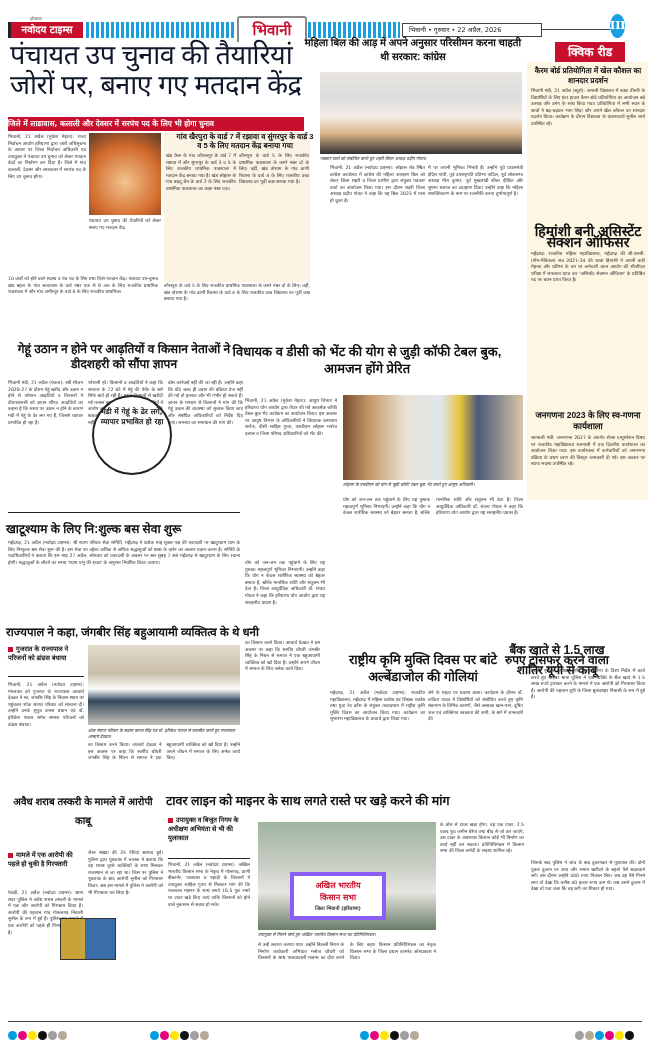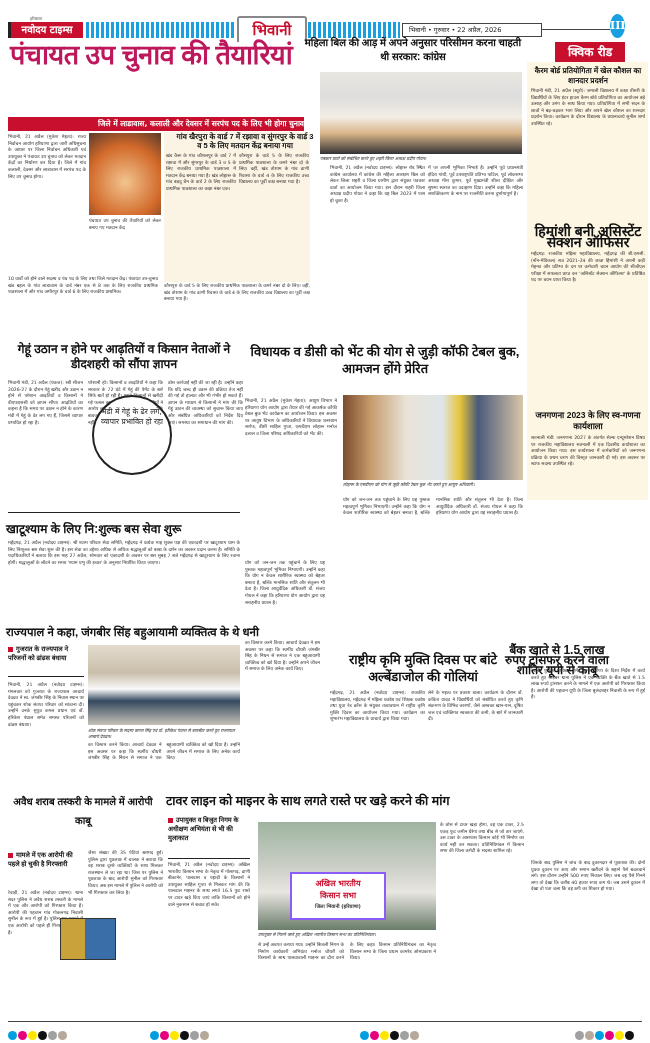--- a/index.html
+++ b/index.html
@@ -5,48 +5,49 @@
 *{box-sizing:border-box;margin:0;padding:0}
 body{width:650px;height:1043px;background:#fff;font-family:"DejaVu Sans",sans-serif;position:relative;overflow:hidden;color:#222}
 .abs{position:absolute}
 .masthead{left:0;top:8px;width:650px;height:38px}
 .brand{left:8px;top:14px;width:75px;height:16px;background:#c8102e;color:#fff;font-size:10px;font-weight:bold;line-height:16px;text-align:center;border-left:3px solid #222}
 .brand-small{left:30px;top:8px;font-size:4px;color:#444}
 .stripes{top:14px;height:16px;background:repeating-linear-gradient(90deg,#1aa0e0 0 3px,#fff 3px 5px)}
 .city-tab{left:237px;top:8px;width:70px;height:26px;border:2px solid #888;border-bottom:none;background:#fff;text-align:center;font-size:15px;font-weight:bold;color:#c8102e;line-height:24px;border-radius:3px 3px 0 0}
 .dateline{left:402px;top:15px;width:140px;height:14px;border:1px solid #444;font-size:6.5px;line-height:12px;padding-left:6px;background:#fff}
 .pagenum{left:610px;top:6px;width:15px;height:24px;border-radius:50%;background:#1aa0e0;color:#fff;font-weight:bold;font-size:11px;text-align:right;line-height:24px;font-family:"DejaVu Serif",serif}
-.head-big{font-family:"Liberation Sans",sans-serif;font-weight:bold;color:#be185d;line-height:1.12}
+.head-big{font-family:"Liberation Sans",sans-serif;font-weight:normal;color:#0f172a;line-height:1.12}
 .body-text{font-size:4.6px;line-height:6.6px;color:#333;text-align:justify}
-.redband{background:#c8102e;color:#fff;font-size:9px;font-weight:bold;text-align:right;line-height:14px}
+.redband{background:#c8102e;color:#fff;font-size:9px;font-weight:bold;text-align:left;line-height:14px}
 .photo{background:linear-gradient(135deg,#8a9aa8,#c7b29a 50%,#6b7d5a)}
 .caption{font-size:4.3px;line-height:6px;color:#333;font-style:italic}
 .sub{font-family:"Liberation Sans",sans-serif;font-weight:bold;color:#111;text-align:center}
 .qr-panel{left:527px;top:62px;width:121px;height:438px;background:#fdf6e3}
 .qr-label{left:555px;top:42px;width:70px;height:20px;background:#c8102e;color:#fff;font-weight:bold;font-size:12px;text-align:center;line-height:20px}
 .bullet{display:inline-block;width:5px;height:5px;background:#c8102e;margin-right:3px;vertical-align:middle}
 .reg{display:inline-block;width:9px;height:9px;border-radius:50%;margin-right:1px}
-.quote-circle{left:92px;top:395px;width:80px;height:80px;border-radius:50%;border:2px solid #222;background:#fff;font-size:7.5px;text-align:center;padding-top:10px;line-height:10px;font-weight:normal;color:#222}
+.quote-circle{left:92px;top:395px;width:80px;height:80px;border-radius:50%;border:2px solid #222;background:#fff;font-size:7.5px;text-align:center;padding-top:10px;line-height:10px;font-weight:bold;color:#222}
 </style>
 </head>
 <body>
 
 <div class="abs masthead">
   <div class="abs brand-small">हरियाणा</div>
   <div class="abs brand">नवोदय टाइम्स</div>
   <div class="abs stripes" style="left:86px;width:150px"></div>
   <div class="abs city-tab">भिवानी</div>
   <div class="abs stripes" style="left:308px;width:92px"></div>
   <div class="abs dateline">भिवानी • गुरुवार • 22 अप्रैल, 2026</div>
   <div class="abs" style="left:542px;top:21px;width:68px;height:1px;background:#444"></div>
   <div class="abs pagenum">III</div>
 </div>
 
 <div class="abs head-big" style="left:10px;top:40px;width:300px;font-size:27px;letter-spacing:-0.5px">
   <div>पंचायत उप चुनाव की तैयारियां</div>
+  <div>जोरों पर, बनाए गए मतदान केंद्र</div>
 </div>
 <div class="abs redband" style="left:8px;top:117px;width:296px;height:14px;font-size:7.5px">जिले में लाडावास, कलाली और देवसर में सरपंच पद के लिए भी होगा चुनाव</div>
 
 <div class="abs body-text" style="left:8px;top:134px;width:78px;height:140px;overflow:hidden">भिवानी, 21 अप्रैल (मुकेश मेहता): राज्य निर्वाचन आयोग हरियाणा द्वारा जारी अधिसूचना के आधार पर जिला निर्वाचन अधिकारी एवं उपायुक्त ने पंचायत उप चुनाव को लेकर मतदान केंद्रों का निर्धारण कर दिया है। जिले में गांव कलाली, देवसर और लाडावास में सरपंच पद के लिए उप चुनाव होगा।</div>
 <div class="abs photo" style="left:89px;top:133px;width:72px;height:82px;background:radial-gradient(circle at 50% 60%,#f2c48e,#d2692a 60%,#5a3a2a)"></div>
 <div class="abs body-text" style="left:89px;top:218px;width:72px;height:56px;overflow:hidden">पंचायत उप चुनाव की तैयारियों को लेकर बनाए गए मतदान केंद्र</div>
 <div class="abs" style="left:164px;top:132px;width:146px;height:150px;background:#fbf4e4"></div>
 <div class="abs sub" style="left:174px;top:132px;width:142px;font-size:7.5px;line-height:9px">गांव खैरपुरा के वार्ड 7 में रझावा व सुंगरपुर के वार्ड 3 व 5 के लिए मतदान केंद्र बनाया गया</div>
 <div class="abs body-text" style="left:166px;top:153px;width:70px;height:125px;overflow:hidden">खंड कैरू के गांव कौशलपुर के वार्ड 7 में रझावा में और सुंगरपुर के वार्ड 3 व 5 के लिए राजकीय प्राथमिक पाठशाला में मतदान केंद्र बनाया गया है। खंड लोहारू के गांव बड़दू चैन के वार्ड 2 के लिए राजकीय प्राथमिक पाठशाला का कक्षा नंबर एक।</div>
 <div class="abs body-text" style="left:239px;top:153px;width:70px;height:125px;overflow:hidden">कौसपुरा के वार्ड 5 के लिए राजकीय प्राथमिक पाठशाला के कमरे नंबर दो के लिए। वहीं, खंड तोशाम के गांव ढाणी रिवासा के वार्ड 4 के लिए राजकीय उच्च विद्यालय का पूर्वी कक्ष बनाया गया है।</div>
@@ -70,21 +71,21 @@
 <div class="abs sub" style="left:499px;top:645px;width:116px;font-size:12px;line-height:10px">बैंक खाते से 1.5 लाख रुपए ट्रांसफर करने वाला शातिर यूपी से काबू</div>
 <div class="abs body-text" style="left:531px;top:668px;width:114px;height:190px;overflow:hidden">रेवाड़ी: पुलिस अधीक्षक हेमेंद्र कुमार मीणा के दिशा निर्देश में कार्य करते हुए साइबर थाना पुलिस ने एक व्यक्ति के बैंक खाते से 1.5 लाख रुपये ट्रांसफर करने के मामले में एक आरोपी को गिरफ्तार किया है। आरोपी की पहचान यूपी के जिला बुलंदशहर निवासी के रूप में हुई है।</div>
 <div class="abs body-text" style="left:531px;top:860px;width:114px;height:100px;overflow:hidden">जिसके बाद पुलिस ने जांच के बाद दुकानदार से पूछताछ की। दोनों युवक दुकान पर आए और समान खरीदने के बहाने पैसे बदलवाने लगे। इस दौरान उन्होंने 500 रुपए निकाल लिए। जब वह पैसे गिनने लगा तो देखा कि करीब 40 हजार रुपए कम थे। जब उसने दुकान में देखा तो पता चला कि वह ठगी का शिकार हो गया।</div>
 
 <div class="abs sub" style="left:8px;top:342px;width:232px;font-size:12px;line-height:15px">गेहूं उठान न होने पर आढ़तियों व किसान नेताओं ने डीदशहरी को सौंपा ज्ञापन</div>
 <div class="abs body-text" style="left:8px;top:380px;width:75px;height:115px;overflow:hidden">भिवानी मंडी, 21 अप्रैल (पंकज): रबी सीजन 2026-27 के दौरान गेहूं खरीद और उठान न होने से परेशान आढ़तियों व किसानों ने डीएफएससी को ज्ञापन सौंपा। आढ़तियों का कहना है कि समय पर उठान न होने के कारण मंडी में गेहूं के ढेर लग गए हैं, जिससे व्यापार प्रभावित हो रहा है।</div>
 <div class="abs body-text" style="left:88px;top:380px;width:75px;height:115px;overflow:hidden">परेशानी हो। किसानों व आढ़तियों ने कहा कि सरकार के 72 घंटे में गेहूं की पेमेंट के बारे सिर्फ बातें हो रही हैं। पहले किसानों से खरीदी गई फसल का उठान नहीं हो रहा। आढ़तियों ने आरोप लगाया कि बार-बार शिकायत करने के बावजूद विभाग की ओर से कोई ठोस कार्रवाई नहीं की जा रही है।</div>
 <div class="abs body-text" style="left:168px;top:380px;width:75px;height:115px;overflow:hidden">ठोस कार्रवाई नहीं की जा रही है। उन्होंने कहा कि यदि जल्द ही उठान की प्रक्रिया तेज नहीं की गई तो हालात और भी गंभीर हो सकते हैं। ज्ञापन के माध्यम से किसानों ने मांग की कि गेहूं उठान की व्यवस्था को सुचारू किया जाए और संबंधित अधिकारियों को निर्देश दिए जाएं। समस्या का समाधान की मांग की।</div>
 <div class="abs quote-circle">मंडी में गेहूं के ढेर लगे, व्यापार प्रभावित हो रहा</div>
 
-<div class="abs sub" style="left:245px;top:343px;width:280px;font-size:13px;line-height:17px">विधायक व डीसी को भेंट की योग से जुड़ी कॉफी टेबल बुक, आमजन होंगे प्रेरित</div>
+<div class="abs sub" style="left:227px;top:343px;width:280px;font-size:13px;line-height:17px">विधायक व डीसी को भेंट की योग से जुड़ी कॉफी टेबल बुक, आमजन होंगे प्रेरित</div>
 <div class="abs body-text" style="left:245px;top:398px;width:92px;height:138px;overflow:hidden">भिवानी, 21 अप्रैल (मुकेश मेहता): आयुष विभाग ने हरियाणा योग आयोग द्वारा तैयार की गई आकर्षक कॉफी टेबल बुक भेंट कार्यक्रम का आयोजन किया। इस अवसर पर आयुष विभाग के अधिकारियों ने विधायक घनश्याम सर्राफ, डीसी साहिल गुप्ता, एसडीएम लोहारू मनोज दलाल व जिला परिषद अधिकारियों को भेंट की।</div>
 <div class="abs photo" style="left:343px;top:395px;width:180px;height:85px;background:linear-gradient(90deg,#7a4b2e 0,#c59a6a 15%,#e9e3d8 35%,#dfe6ea 55%,#e7c43a 65%,#4a5a7a 75%,#d8c6a8 100%)"></div>
 <div class="abs caption" style="left:343px;top:482px;width:180px">लोहारू के एसडीएम को योग से जुड़ी कॉफी टेबल बुक भेंट करते हुए आयुष अधिकारी।</div>
 <div class="abs body-text" style="left:343px;top:497px;width:180px;height:60px;overflow:hidden;column-count:2;column-gap:6px">योग को जन-जन तक पहुंचाने के लिए यह पुस्तक महत्वपूर्ण भूमिका निभाएगी। उन्होंने कहा कि योग न केवल शारीरिक स्वास्थ्य को बेहतर बनाता है, बल्कि मानसिक शांति और संतुलन भी देता है। जिला आयुर्वेदिक अधिकारी डॉ. संजय गोयल ने कहा कि हरियाणा योग आयोग द्वारा यह सराहनीय प्रयास है।</div>
 
 <div class="abs" style="left:8px;top:512px;width:232px;height:1px;background:#222"></div>
 <div class="abs sub" style="left:6px;top:520px;width:240px;font-size:12px;text-align:left">खाटूश्याम के लिए नि:शुल्क बस सेवा शुरू</div>
 <div class="abs body-text" style="left:8px;top:540px;width:232px;height:78px;overflow:hidden">महेंद्रगढ़, 21 अप्रैल (नवोदय टाइम्स): श्री श्याम परिवार सेवा समिति, महेंद्रगढ़ ने प्रत्येक माह शुक्ल पक्ष की एकादशी पर खाटूश्याम धाम के लिए निःशुल्क बस सेवा शुरू की है। इस सेवा का उद्देश्य अधिक से अधिक श्रद्धालुओं को बाबा के दर्शन का अवसर प्रदान करना है। समिति के पदाधिकारियों ने बताया कि इस माह 27 अप्रैल, सोमवार को एकादशी के अवसर पर बस सुबह 7 बजे महेंद्रगढ़ से खाटूश्याम के लिए रवाना होगी। श्रद्धालुओं के लौटने का समय 'श्याम प्रभु की इच्छा' के अनुसार निर्धारित किया जाएगा।</div>
 <div class="abs body-text" style="left:245px;top:560px;width:80px;height:58px;overflow:hidden">योग को जन-जन तक पहुंचाने के लिए यह पुस्तक महत्वपूर्ण भूमिका निभाएगी। उन्होंने कहा कि योग न केवल शारीरिक स्वास्थ्य को बेहतर बनाता है, बल्कि मानसिक शांति और संतुलन भी देता है। जिला आयुर्वेदिक अधिकारी डॉ. संजय गोयल ने कहा कि हरियाणा योग आयोग द्वारा यह सराहनीय प्रयास है।</div>
 
@@ -105,21 +106,21 @@
 <div class="abs sub" style="left:8px;top:850px;width:76px;font-size:6.5px;line-height:9px;text-align:left"><span class="bullet"></span><span>मामले में एक आरोपी की पहले हो चुकी है गिरफ्तारी</span></div>
 <div class="abs body-text" style="left:8px;top:890px;width:75px;height:120px;overflow:hidden">रेवाड़ी, 21 अप्रैल (नवोदय टाइम्स): थाना सदर पुलिस ने अवैध शराब तस्करी के मामले में एक और आरोपी को गिरफ्तार किया है। आरोपी की पहचान गांव गोकलगढ़ निवासी सुनील के रूप में हुई है। पुलिस इस मामले में एक आरोपी को पहले ही गिरफ्तार कर चुकी है।</div>
 <div class="abs body-text" style="left:88px;top:850px;width:75px;height:160px;overflow:hidden">जैसा संख्या की 35 पेटियां बरामद हुई। पुलिस द्वारा पूछताछ में चालक ने बताया कि वह शराब दूसरे व्यक्तियों के साथ मिलकर राजस्थान ले जा रहा था। जिस पर पुलिस ने पूछताछ के बाद आरोपी सुनील को गिरफ्तार किया। अब इस मामले में पुलिस ने आरोपी को भी गिरफ्तार कर लिया है।</div>
 <div class="abs" style="left:60px;top:918px;width:56px;height:42px;background:linear-gradient(90deg,#c9a23a 0,#c9a23a 45%,#3a6ea8 45%,#3a6ea8 100%);border:1px solid #333"></div>
 
 <div class="abs sub" style="left:166px;top:792px;width:362px;font-size:12.5px;text-align:left">टावर लाइन को माइनर के साथ लगते रास्ते पर खड़े करने की मांग</div>
 <div class="abs sub" style="left:168px;top:815px;width:82px;font-size:6.5px;line-height:9px;text-align:left"><span class="bullet"></span><span>उपायुक्त व बिजुत निगम के अधीक्षण अभियंता से भी की मुलाकात</span></div>
 <div class="abs" style="left:168px;top:858px;width:82px;height:1px;background:#222"></div>
 <div class="abs body-text" style="left:168px;top:862px;width:82px;height:150px;overflow:hidden">भिवानी, 21 अप्रैल (नवोदय टाइम्स): अखिल भारतीय किसान सभा के नेतृत्व में गोलागढ़, ढाणी बीकानेर, पालवास व पहाड़ी के किसानों ने उपायुक्त साहिल गुप्ता से मिलकर मांग की कि पालवाल माइनर के साथ लगते 16.5 फुट रास्ते पर टावर खड़े किए जाएं ताकि किसानों को होने वाले नुकसान से बचाव हो सके।</div>
 <div class="abs photo" style="left:258px;top:822px;width:178px;height:108px;background:linear-gradient(180deg,#9fb4a0 0,#c9cec5 40%,#e8e6e0 65%,#6a7c6a 100%)"></div>
-<div class="abs" style="left:290px;top:872px;width:96px;height:48px;background:#fff;border:2px solid #8b5cf6;text-align:center;color:#c8102e;font-weight:bold;font-size:8px;line-height:12px;padding-top:4px">
+<div class="abs" style="left:290px;top:872px;width:96px;height:48px;background:#fff;border:4px solid #8b5cf6;text-align:center;color:#c8102e;font-weight:bold;font-size:8px;line-height:12px;padding-top:4px">
   <div>अखिल भारतीय</div>
   <div>किसान सभा</div>
   <div style="color:#333;font-size:5px;line-height:8px">जिला भिवानी (हरियाणा)</div>
 </div>
 <div class="abs caption" style="left:258px;top:932px;width:178px">उपायुक्त से मिलने जाते हुए अखिल भारतीय किसान सभा का प्रतिनिधिमंडल।</div>
 <div class="abs body-text" style="left:258px;top:942px;width:178px;height:72px;overflow:hidden;column-count:2;column-gap:6px">से उन्हें अवगत कराया गया। उन्होंने बिजली निगम के निर्माण कार्यकारी अभियंता मनोज चौधरी को किसानों के साथ पालवावाली माइनर का दौरा करने के लिए कहा। किसान प्रतिनिधिमंडल का नेतृत्व किसान सभा के जिला प्रधान कामरेड ओमप्रकाश ने किया।</div>
 <div class="abs body-text" style="left:440px;top:822px;width:84px;height:192px;overflow:hidden">के ठोस से टावर खड़ा होगा, वह एक टावर, 2.5 एकड़ फुट जमीन घेरेगा तथा बीच से जो तार जाएंगे, उस टावर के आसपास किसान कोई भी निर्माण का कार्य नहीं कर सकता। प्रतिनिधिमंडल में किसान सभा की जिला कमेटी के सदस्य शामिल रहे।</div>
 
 <div class="abs" style="left:8px;top:1021px;width:634px;height:1px;background:#444"></div>
 <div class="abs" style="left:8px;top:1025px">

